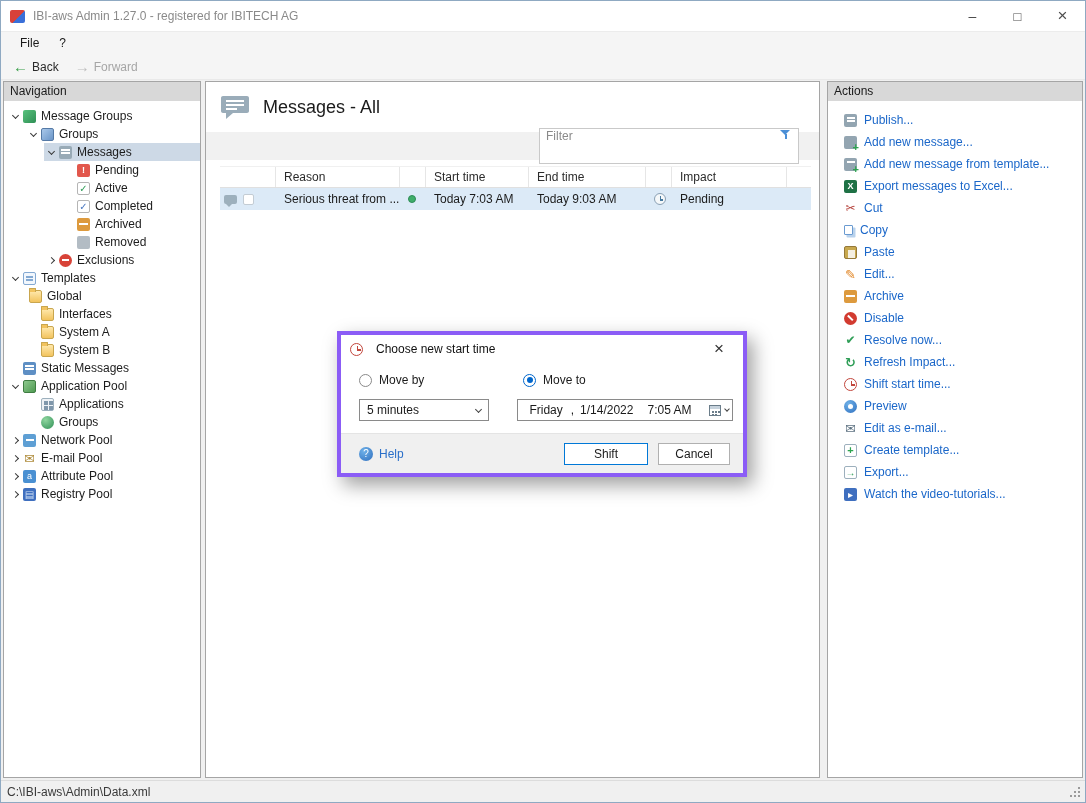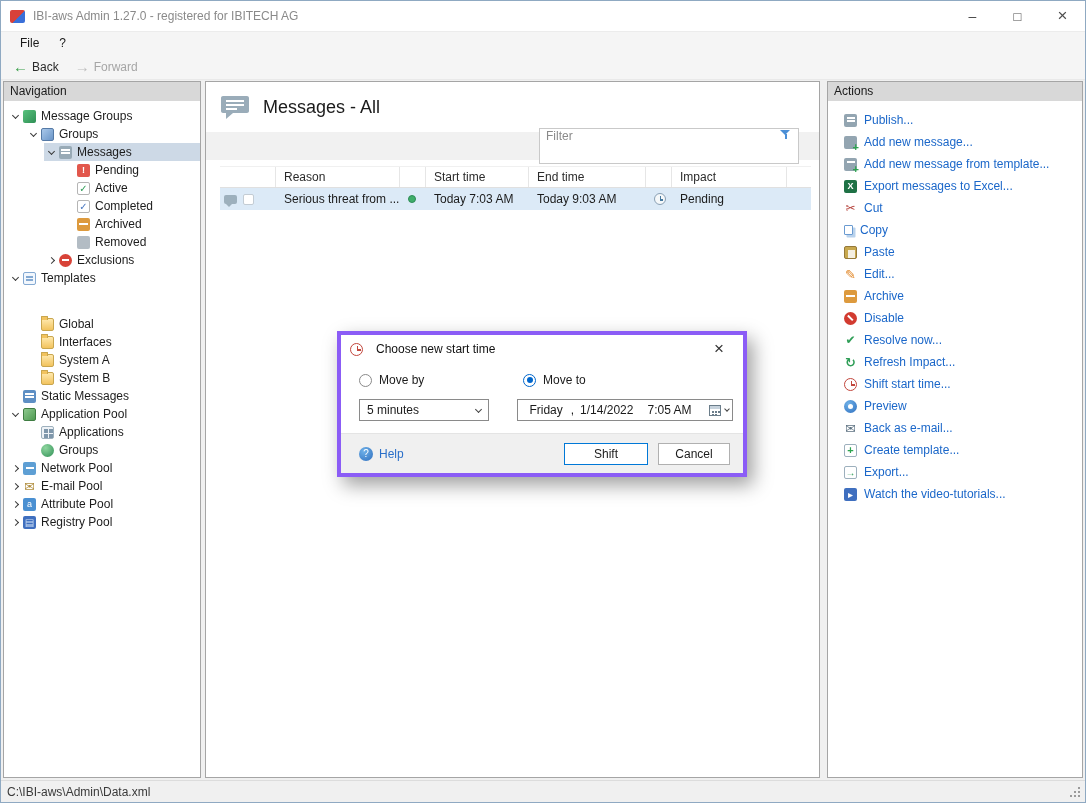--- a/index.html
+++ b/index.html
@@ -305,21 +305,21 @@
           </div>
           <div class="tree-row" style="padding-left: 4px;">
             <div class="tree-inner">
               <span class="tw">
                 <span class="chev down"></span>
               </span>
               <span class="ic templates-icon"></span>
               <span class="tree-label">Templates</span>
             </div>
           </div>
-          <div class="tree-row" style="padding-left: 22px; margin-top: 28px;">
+          <div class="tree-row" style="padding-left: 10px;">
             <div class="tree-inner">
               <span class="tw"></span>
               <span class="ic folder-icon"></span>
               <span class="tree-label">Global</span>
             </div>
           </div>
           <div class="tree-row" style="padding-left: 22px;">
             <div class="tree-inner">
               <span class="tw"></span>
               <span class="ic folder-icon"></span>
@@ -512,21 +512,21 @@
           <div class="action-item">
             <span class="aic shift-start-time-icon"></span>
             <span>Shift start time...</span>
           </div>
           <div class="action-item">
             <span class="aic preview-icon"></span>
             <span>Preview</span>
           </div>
           <div class="action-item">
             <span class="aic send-email-icon"></span>
-            <span>Back as e-mail...</span>
+            <span>Edit as e-mail...</span>
           </div>
           <div class="action-item">
             <span class="aic create-template-icon"></span>
             <span>Create template...</span>
           </div>
           <div class="action-item">
             <span class="aic export-icon"></span>
             <span>Export...</span>
           </div>
           <div class="action-item gap">

